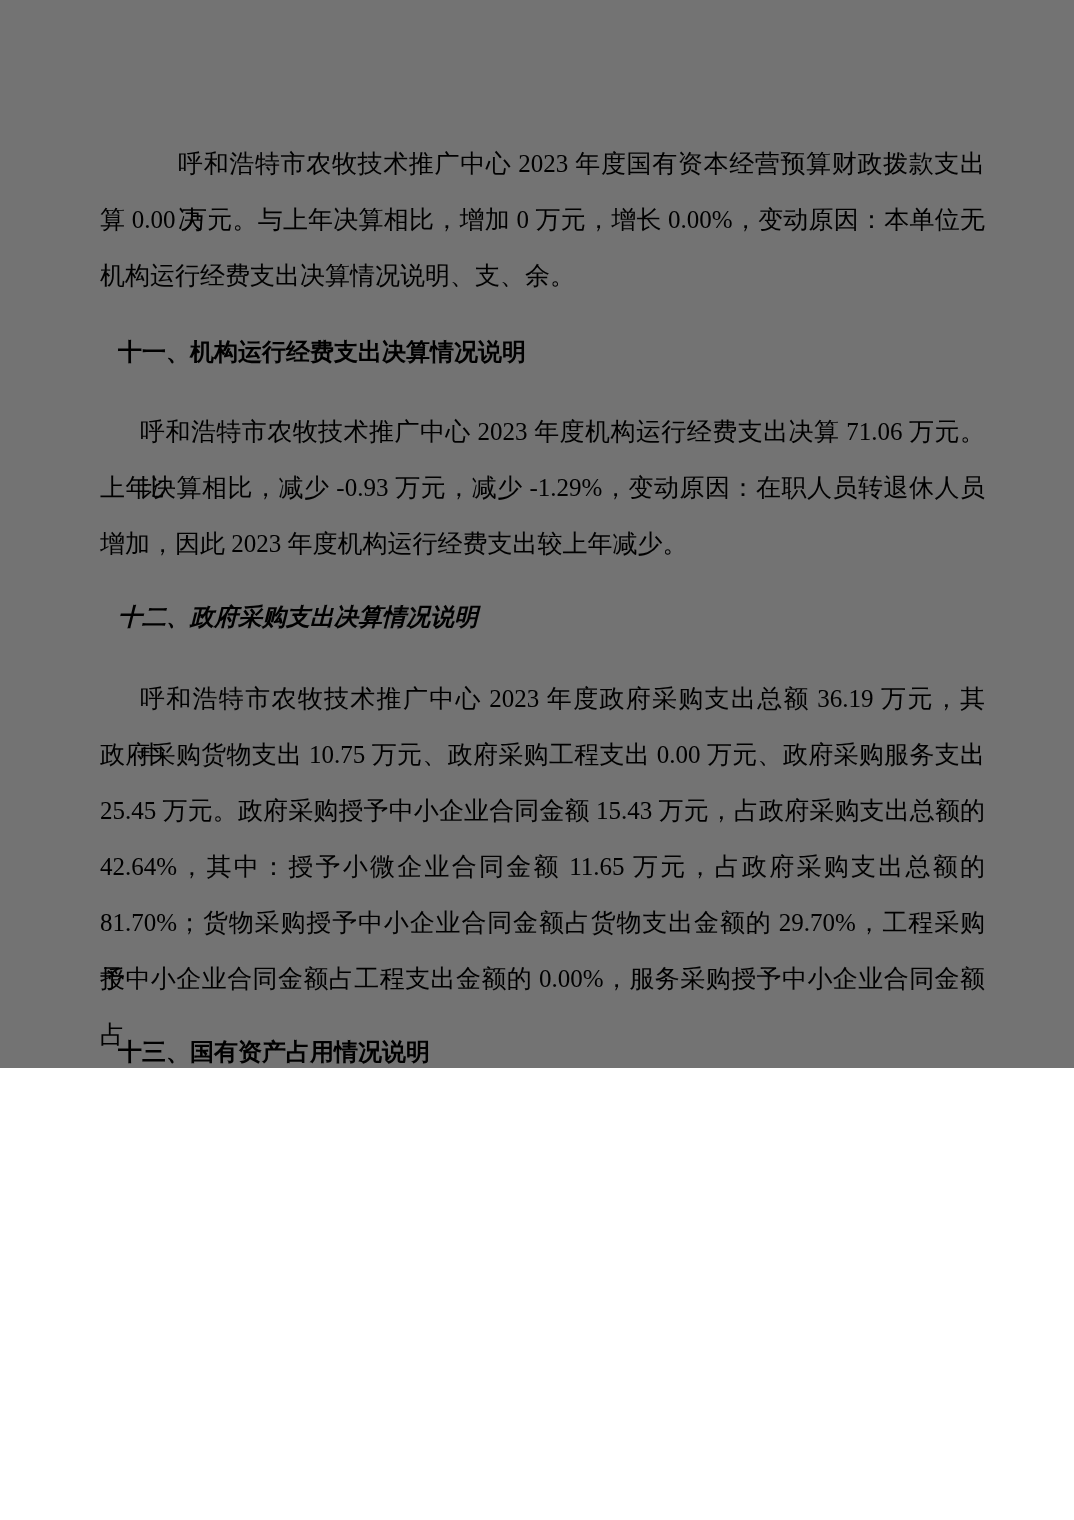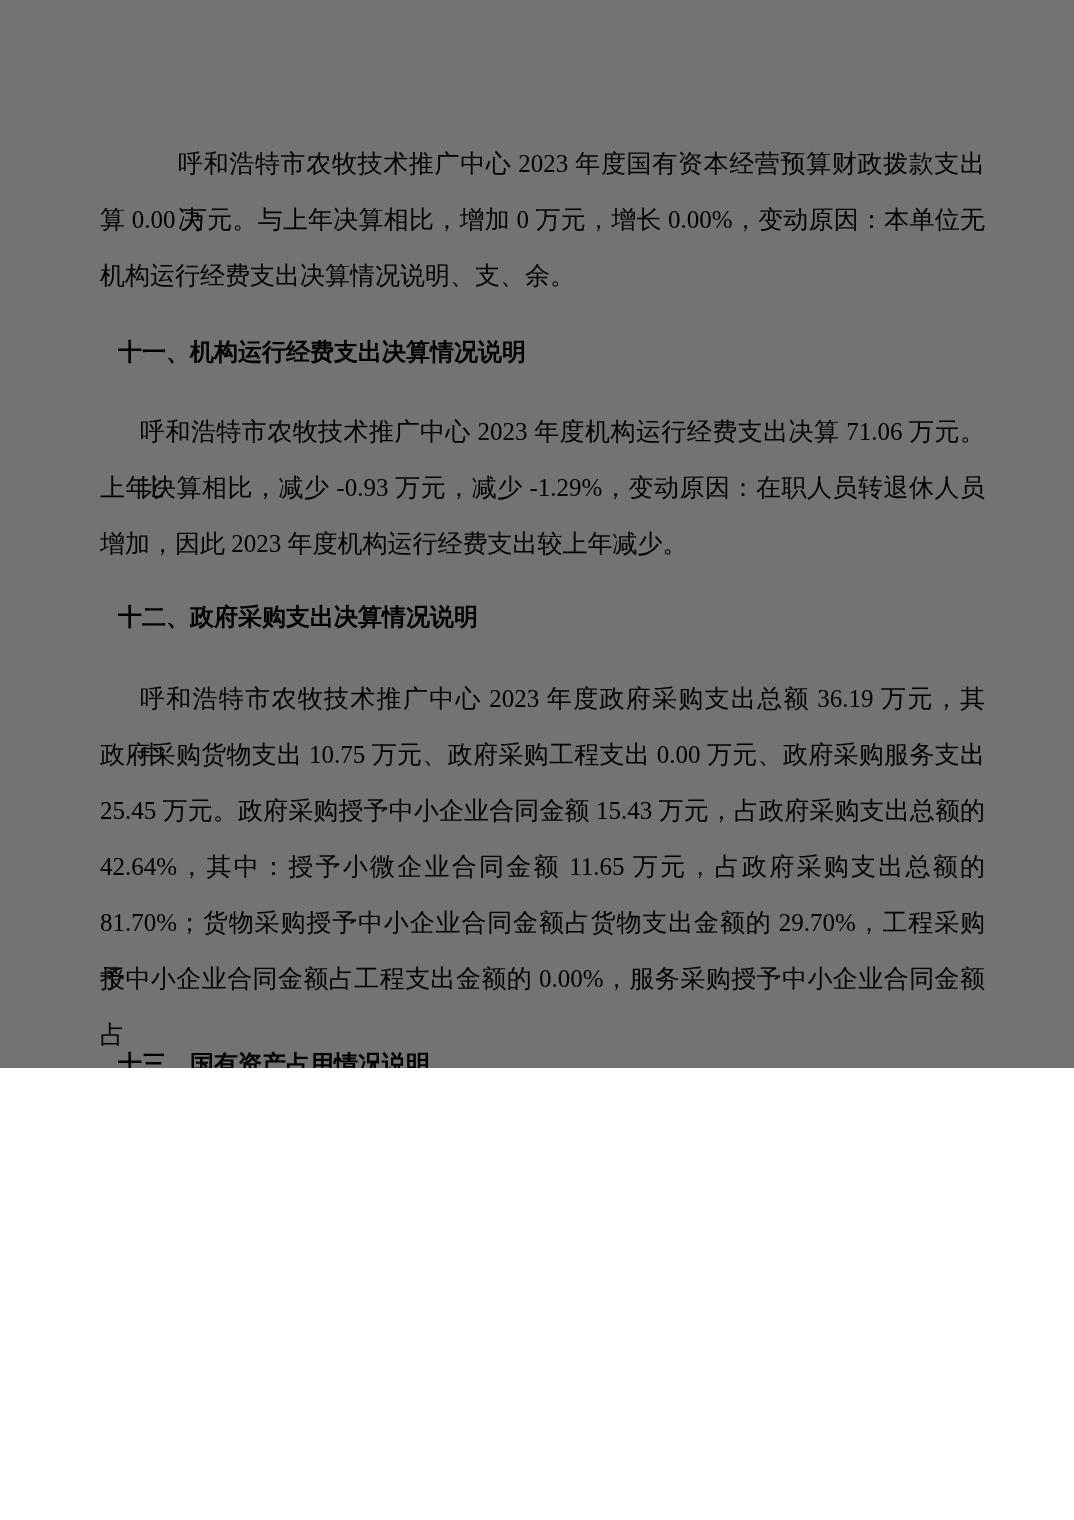--- a/index.html
+++ b/index.html
@@ -41,23 +41,23 @@
     font-family: "Liberation Sans", "DejaVu Sans", sans-serif;
     font-weight: 700;
     font-size: 24px;
     line-height: 40px;
     margin: 0;
     padding-left: 18px;
     color: #000000;
   }
   .h11 { margin-top: 28px; }
   .para2 { margin-top: 32px; }
-  .h12 { margin-top: 25px; }
+  .h12 { margin-top: 25px; font-style: italic; }
   .para3 { margin-top: 34px; }
-  .h13 { margin-top: 37px; font-family: Liberation Serif, serif; }
+  .h13 { margin-top: 25px; font-family: Liberation Serif, serif; }
   .para4 { margin-top: 32px; }
   .footer {
     position: absolute;
     left: 0;
     right: 0;
     top: 1414px;
     text-align: center;
     font-size: 21px;
     line-height: 24px;
     color: #000000;

